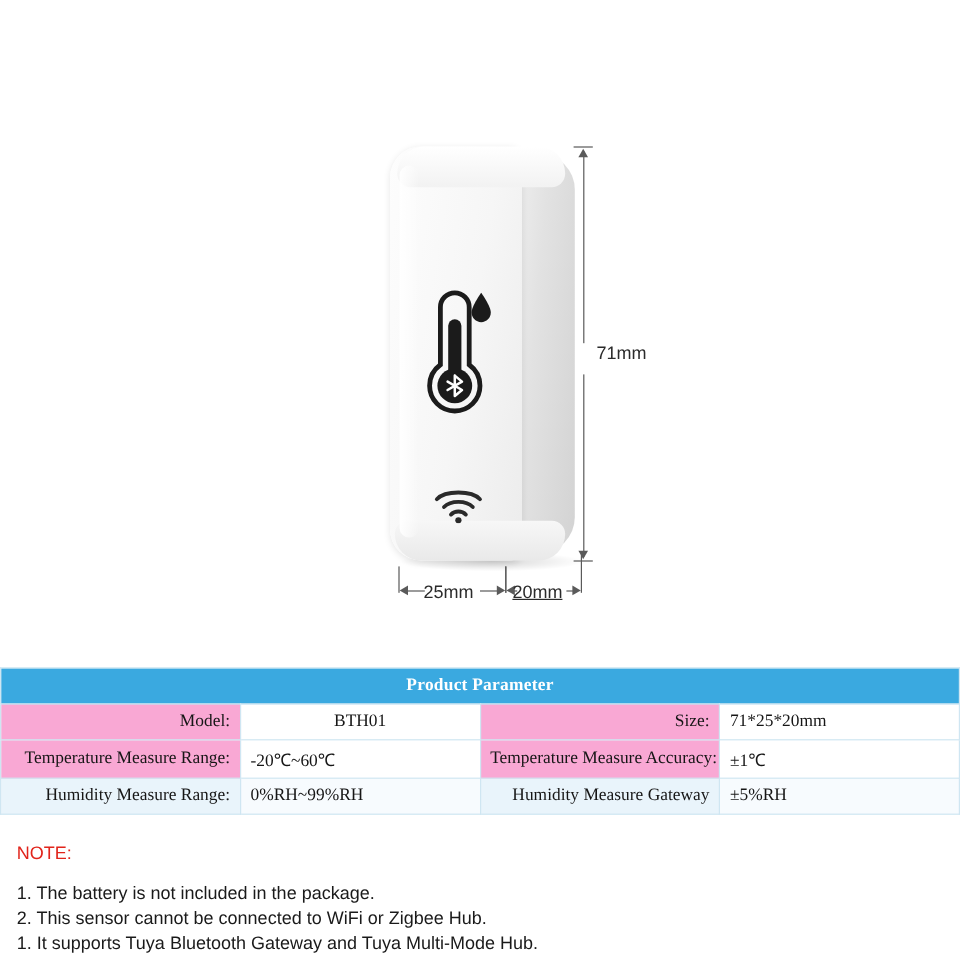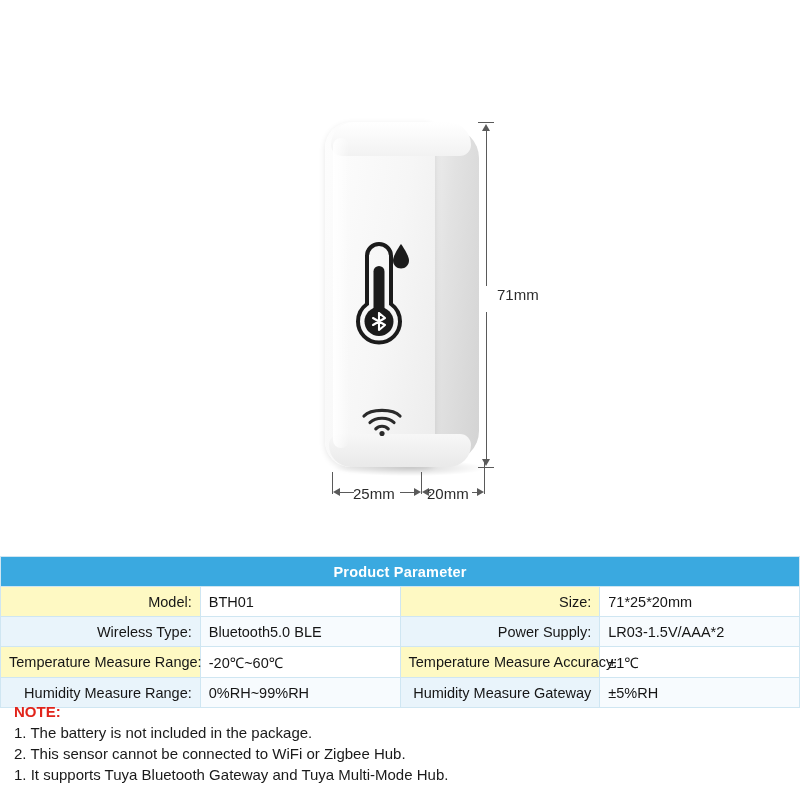--- a/index.html
+++ b/index.html
@@ -171,24 +171,25 @@
     font-weight: bold;
     text-align: center;
     padding: 6px 0 7px 0;
     letter-spacing: 0.2px;
   }
   .param-table td {
     font-size: 14.5px;
     padding: 5px 8px;
     border: 1px solid #cfe6f2;
     height: 19px;
+    font-family: Liberation Serif, serif;
   }
   .cell-key {
     text-align: right;
-    background: #fef9c3;
+    background: #f9a8d4;
     color: #161616;
     white-space: nowrap;
   }
   .cell-val {
     text-align: left;
     background: #ffffff;
     color: #161616;
     white-space: nowrap;
   }
   .row-alt .cell-key { background: #e9f4fb; }
@@ -197,22 +198,22 @@
   
   .note-block {
     position: absolute;
     left: 14px;
     top: 703px;
     width: 770px;
   }
   .note-head {
     color: #e1241b;
     font-size: 15px;
-    font-weight: bold;
-    margin-bottom: 2px;
+    font-weight: normal;
+    margin-bottom: 14px;
   }
   .note-line {
     font-size: 15px;
     color: #1a1a1a;
     line-height: 21px;
   }
 </style>
 </head>
 <body>
 
@@ -279,40 +280,34 @@
       <div class="dim-label" style="left:353px; top:485px;">25mm</div>
     </div>
 
     <div>
       <div class="dim-line dim-v tick" style="left:421px; top:472px; height:22px;"></div>
       <div class="dim-line dim-v tick" style="left:484px; top:462px; height:32px;"></div>
       <div class="dim-line dim-h" style="left:425px; top:492px; width:6px;"></div>
       <div class="dim-line dim-h" style="left:472px; top:492px; width:9px;"></div>
       <div class="arrow arrow-left" style="left:422px; top:488px;"></div>
       <div class="arrow arrow-right" style="left:477px; top:488px;"></div>
-      <div class="dim-label" style="left:427px; top:485px;">20mm</div>
+      <div class="dim-label" style="left:427px; top:485px;text-decoration:underline;">20mm</div>
     </div>
   </div>
 
   <table class="param-table">
     <tbody>
       <tr>
         <td class="param-title" colspan="4">Product Parameter</td>
       </tr>
       <tr>
         <td class="cell-key" style="width:230px;">Model:</td>
-        <td class="cell-val" style="width:170px;">BTH01</td>
+        <td class="cell-val" style="width:170px;text-align:center;">BTH01</td>
         <td class="cell-key" style="width:250px;">Size:</td>
         <td class="cell-val">71*25*20mm</td>
-      </tr>
-      <tr class="row-alt">
-        <td class="cell-key">Wireless Type:</td>
-        <td class="cell-val">Bluetooth5.0 BLE</td>
-        <td class="cell-key">Power Supply:</td>
-        <td class="cell-val">LR03-1.5V/AAA*2</td>
       </tr>
       <tr>
         <td class="cell-key">Temperature Measure Range:</td>
         <td class="cell-val">-20℃~60℃</td>
         <td class="cell-key">Temperature Measure Accuracy:</td>
         <td class="cell-val">±1℃</td>
       </tr>
       <tr class="row-alt">
         <td class="cell-key">Humidity Measure Range:</td>
         <td class="cell-val">0%RH~99%RH</td>

